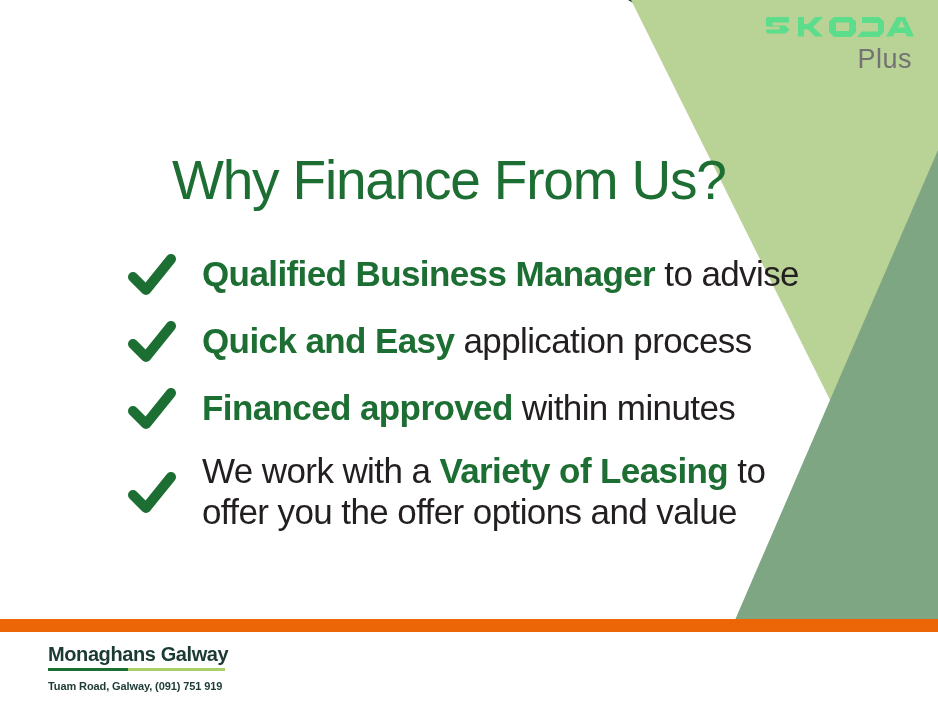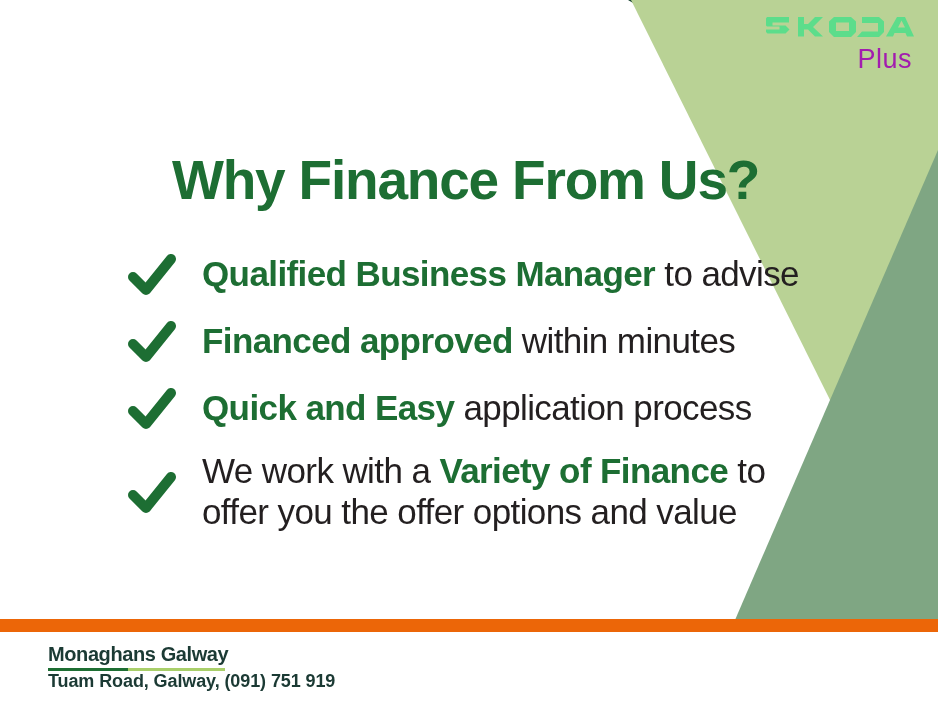--- a/index.html
+++ b/index.html
@@ -37,33 +37,33 @@
   }
   .logo-wordmark { display: block; }
   .logo-sub {
     display: block;
     margin-top: 1px;
     margin-right: 2px;
     font-family: "Liberation Sans", sans-serif;
     font-size: 27px;
     font-weight: 400;
     letter-spacing: 0.5px;
-    color: #a21caf;
+    color: #737373;
     line-height: 1;
   }
 
   
   .headline {
     position: absolute;
     left: 172px;
     top: 152px;
     z-index: 4;
     font-family: "Liberation Sans", sans-serif;
     font-size: 55px;
-    font-weight: bold;
+    font-weight: normal;
     color: #1d6e33;
     letter-spacing: -1.2px;
     line-height: 1.05;
     white-space: nowrap;
   }
 
   
   .bullets {
     position: absolute;
     left: 128px;
@@ -125,22 +125,23 @@
     position: relative;
   }
   .dealer-underline {
     display: block;
     width: 177px;
     height: 3px;
     margin-top: 2px;
     background: linear-gradient(to right, #1d6e33 0%, #1d6e33 45%, #a9cf6a 45%, #a9cf6a 100%);
   }
   .dealer-address {
-    font-family: "Liberation Sans", sans-serif;
-    font-size: 18px;
+    margin-top: 9px;
+    font-family: "Liberation Sans", sans-serif;
+    font-size: 11px;
     font-weight: bold;
     color: #1b3a34;
     letter-spacing: -0.1px;
   }
 </style>
 </head>
 <body>
 
 <div id="slide">
 
@@ -178,35 +179,35 @@
         <path d="M5 25 L18 38 L43 7" fill="none" stroke="#1d6e33" stroke-width="10" stroke-linecap="round" stroke-linejoin="round"></path>
       </svg>
       <div class="bullet-text"><span class="em">Qualified Business Manager</span><span> to advise</span></div>
     </div>
 
 
     <div class="bullet-row">
       <svg class="check-icon" viewBox="0 0 48 46">
         <path d="M5 25 L18 38 L43 7" fill="none" stroke="#1d6e33" stroke-width="10" stroke-linecap="round" stroke-linejoin="round"></path>
       </svg>
+      <div class="bullet-text"><span class="em">Quick and Easy</span><span> application process</span></div>
+    </div>
+
+    <div class="bullet-row">
+      <svg class="check-icon" viewBox="0 0 48 46">
+        <path d="M5 25 L18 38 L43 7" fill="none" stroke="#1d6e33" stroke-width="10" stroke-linecap="round" stroke-linejoin="round"></path>
+      </svg>
       <div class="bullet-text"><span class="em">Financed approved</span><span> within minutes</span></div>
     </div>
 
     <div class="bullet-row">
       <svg class="check-icon" viewBox="0 0 48 46">
         <path d="M5 25 L18 38 L43 7" fill="none" stroke="#1d6e33" stroke-width="10" stroke-linecap="round" stroke-linejoin="round"></path>
       </svg>
-      <div class="bullet-text"><span class="em">Quick and Easy</span><span> application process</span></div>
-    </div>
-
-    <div class="bullet-row">
-      <svg class="check-icon" viewBox="0 0 48 46">
-        <path d="M5 25 L18 38 L43 7" fill="none" stroke="#1d6e33" stroke-width="10" stroke-linecap="round" stroke-linejoin="round"></path>
-      </svg>
-      <div class="bullet-text"><span>We work with a </span><span class="em">Variety of Finance</span><span> to offer you the offer options and value</span></div>
+      <div class="bullet-text"><span>We work with a </span><span class="em">Variety of Leasing</span><span> to offer you the offer options and value</span></div>
     </div>
 
   </div>
 
   <div class="orange-bar"></div>
 
   <div class="footer">
     <div class="dealer-name">Monaghans Galway</div>
     <span class="dealer-underline"></span>
     <div class="dealer-address">Tuam Road, Galway, (091) 751 919</div>

